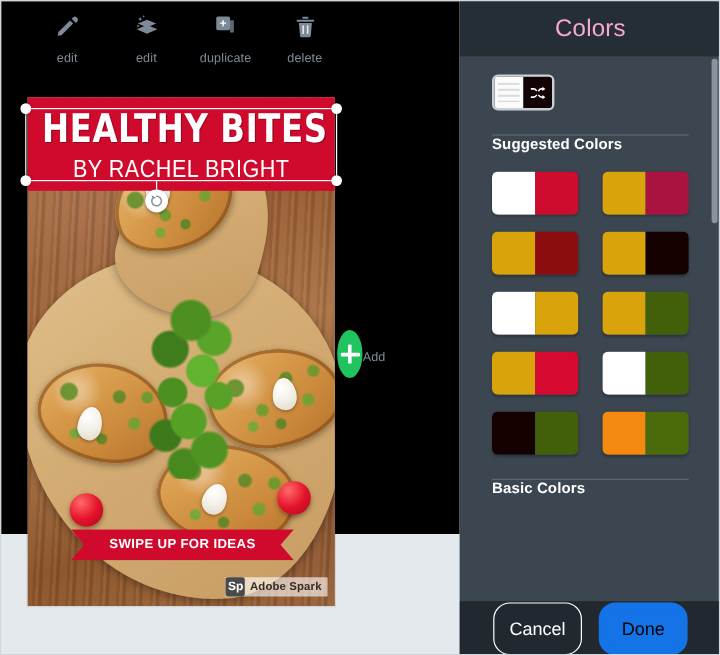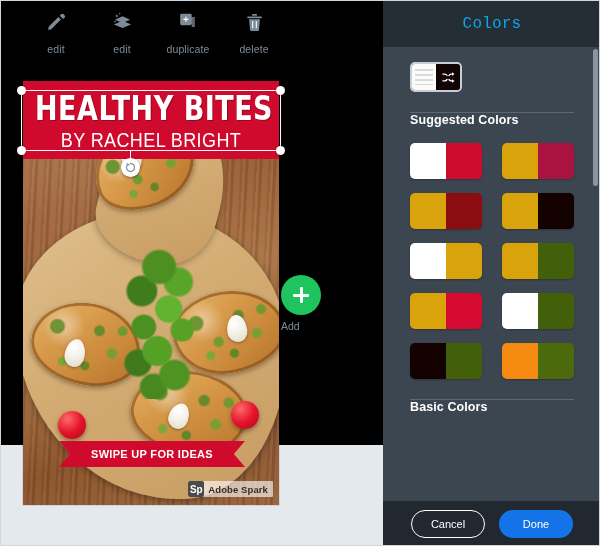--- a/index.html
+++ b/index.html
@@ -293,21 +293,22 @@
     color: #3b2b20;
     letter-spacing: .1px;
   }
 
   
   #add-wrap {
     position: absolute;
     left: 280px; top: 274px;
     width: 40px;
     display: flex;
-    flex-direction: column;
+    flex-direction: row;
+    align-items: center;
   }
   #add-button {
     width: 40px; height: 40px;
     border-radius: 50%;
     background: #1fc45e;
     display: flex;
     align-items: center;
     justify-content: center;
     cursor: pointer;
     box-shadow: 0 1px 2px rgba(0,0,0,.18);
@@ -341,24 +342,23 @@
     overflow: hidden;
   }
   #panel-header {
     height: 46px;
     background: #252d35;
     display: flex;
     align-items: center;
     justify-content: center;
   }
   #panel-title {
-    font-size: 16px;
-    color: #0ea5e9;
+    font-size: 20px;
+    color: #f9a8d4;
     letter-spacing: .2px;
-    font-family: Liberation Mono, monospace;
   }
   #panel-body {
     position: absolute;
     left: 0; top: 46px;
     width: 218px; height: 454px;
     overflow: hidden;
   }
   .section-label {
     font-size: 12.5px;
     font-weight: bold;
@@ -437,38 +437,38 @@
     position: absolute;
     left: 0; bottom: 0;
     width: 218px; height: 46px;
     background: #21282f;
     display: flex;
     align-items: center;
     justify-content: center;
     gap: 14px;
   }
   .pill {
-    height: 28px;
+    height: 44px;
     min-width: 74px;
     border-radius: 14px;
-    font-size: 11px;
+    font-size: 15px;
     display: flex;
     align-items: center;
     justify-content: center;
     cursor: pointer;
     box-sizing: border-box;
   }
   #cancel-button {
     background: transparent;
     color: #ffffff;
     border: 1px solid #ffffff;
   }
   #done-button {
     background: #1473e6;
-    color: #ffffff;
+    color: #000000;
     border: 7px solid #fde047;
   }
 </style>
 </head>
 <body>
 
 <div id="app">
 
   <div id="canvas-area">
 

